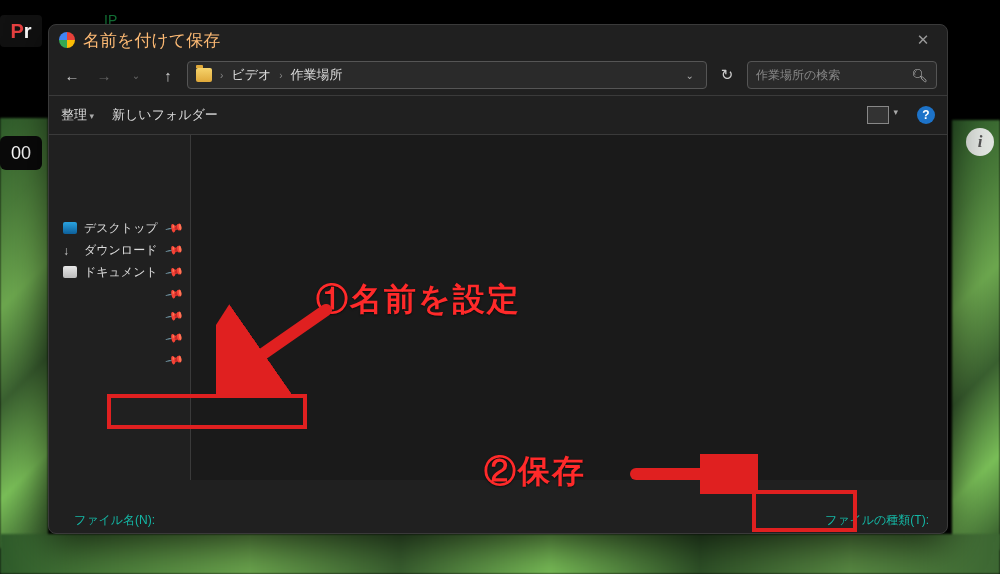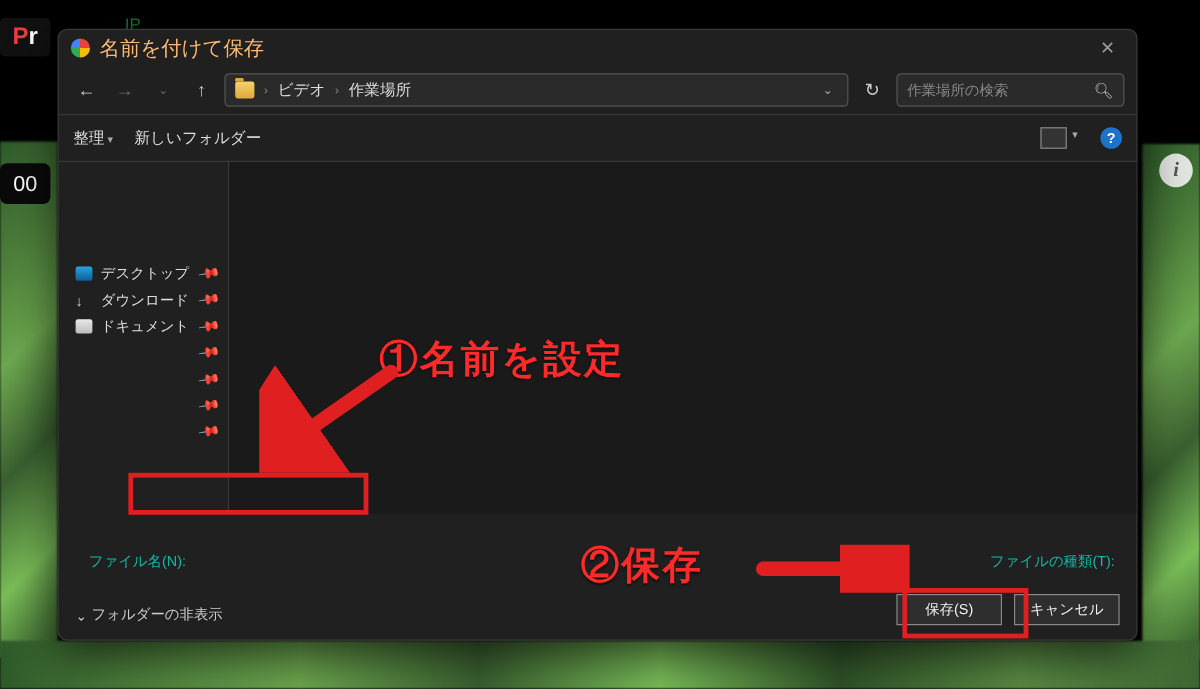--- a/index.html
+++ b/index.html
@@ -191,29 +191,20 @@
         </div>
     </div>
     <div class="filelist"></div>
   </div>
 
   <div class="fields">
     <label>ファイル名(N):</label>
     <label>ファイルの種類(T):</label>
   </div>
 
-  <div class="footer">
-    <div class="hide">
-      <span>フォルダーの非表示</span>
-    </div>
-    <div class="actions">
-      <div class="btn primary">保存(S)</div>
-      <div class="btn">キャンセル</div>
-    </div>
-  </div>
 </div>
 
 <div class="anno-box" style="left:107px; top:394px; width:200px; height:35px;"></div>
 <div class="anno-box" style="left:752px; top:490px; width:105px; height:42px;"></div>
 
 <div class="anno-text" style="left:316px; top:278px;">
   <span>①</span><span>名前を設定</span>
 </div>
 <div class="anno-text" style="left:484px; top:450px;">
   <span>②</span><span>保存</span>

